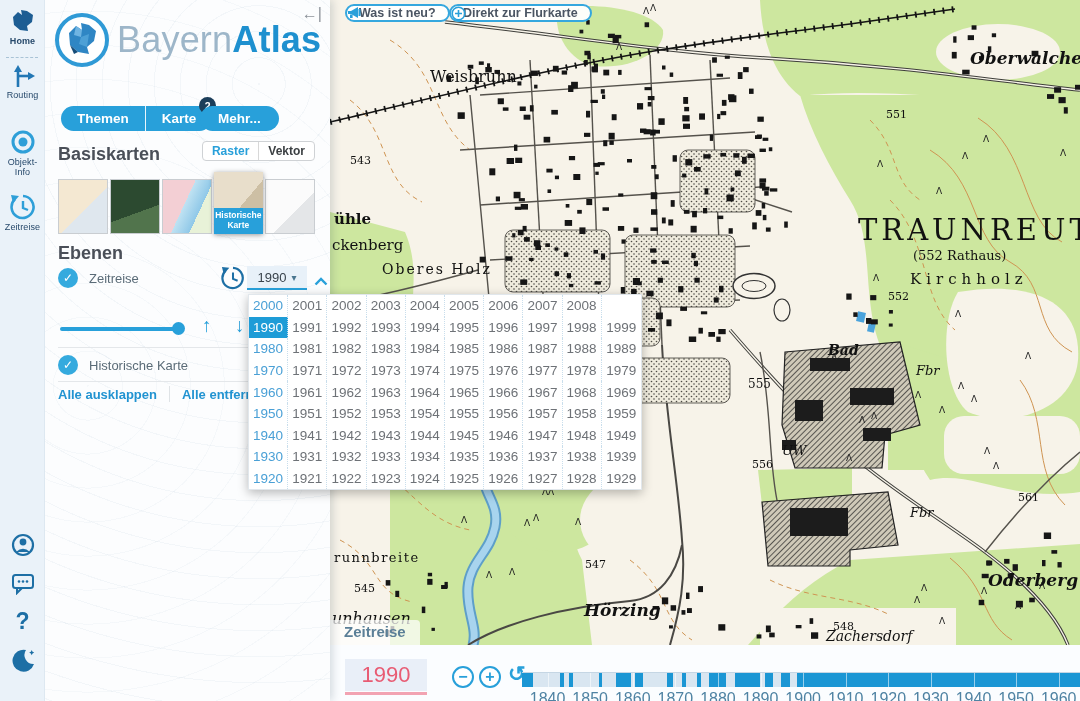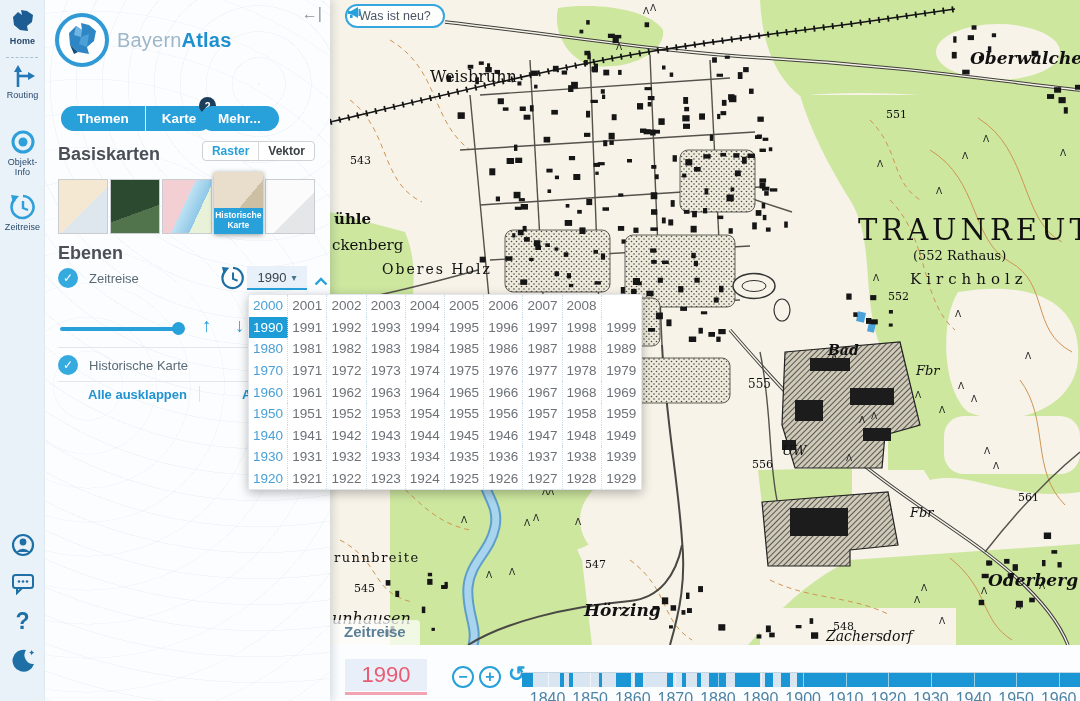--- a/index.html
+++ b/index.html
@@ -23,21 +23,21 @@
   .ib-sep{position:absolute;left:6px;right:6px;top:57px;border-top:1px dashed #a9c3d6;}
 
   
   .panel{position:absolute;left:45px;top:0;width:285px;height:701px;background:var(--panelBg);z-index:20;
     box-shadow:3px 0 8px rgba(50,70,90,.18);
     background-image:repeating-radial-gradient(circle at 75% 12%, rgba(160,185,205,.10) 0 1px, transparent 1px 26px),
                      repeating-radial-gradient(circle at 15% 55%, rgba(160,185,205,.08) 0 1px, transparent 1px 34px);}
   .collapse-btn{position:absolute;right:8px;top:6px;font-size:16px;color:#8d939a;cursor:pointer;line-height:1;}
   .logo-row{position:absolute;left:10px;top:13px;display:flex;align-items:center;}
   .logo-circle{width:54px;height:54px;border-radius:50%;border:4px solid #2f9ad6;background:#fff;display:flex;align-items:center;justify-content:center;}
-  .brand{margin-left:8px;font-size:20px;letter-spacing:.2px;}
+  .brand{margin-left:8px;font-size:36px;letter-spacing:.2px;}
   .brand .b1{color:#9db6c9;font-weight:400;}
   .brand .b2{color:#1e90cf;font-weight:bold;}
 
   .search-row{position:absolute;left:13px;top:73px;width:262px;height:28px;display:flex;align-items:center;}
   .search-box{flex:1;height:28px;background:#ececec;border-radius:14px;display:flex;align-items:center;padding:0 8px;}
   .search-box input{flex:1;border:none;background:transparent;outline:none;font-size:13px;color:#63676c;font-family:"Liberation Sans",sans-serif;margin-left:6px;}
   .search-div{width:1px;height:15px;background:#d2d2d2;margin:0 7px;}
   .search-clear{font-size:17px;color:#8a8f94;cursor:pointer;line-height:1;}
   .route-btn{width:33px;height:28px;margin-left:3px;background:var(--accent);border-radius:14px;display:flex;align-items:center;justify-content:center;cursor:pointer;}
 
@@ -72,35 +72,35 @@
   .chevron-up{position:absolute;left:269px;top:272px;cursor:pointer;}
   .hist-ico{position:absolute;left:176px;top:266px;cursor:pointer;}
 
   .slider-row{position:absolute;left:15px;top:318px;width:250px;height:20px;}
   .slider-track{position:absolute;left:0;top:9px;width:118px;height:3.5px;background:var(--accent);border-radius:2px;}
   .slider-dot{position:absolute;left:112px;top:4px;width:13px;height:13px;border-radius:50%;background:var(--accent);cursor:pointer;}
   .arrow-btn{position:absolute;top:-3px;font-size:19px;color:var(--accent);font-weight:bold;cursor:pointer;}
   .divider{position:absolute;left:13px;right:13px;border-top:1px solid #e4e7ea;}
   .links-row{position:absolute;left:13px;top:386px;display:flex;align-items:center;font-size:13px;font-weight:bold;color:var(--linkBlue);}
   .links-row .vsep{width:1px;height:16px;background:#dfe3e6;margin:0 12px;}
-  .links-row span{cursor:pointer;margin-left:30px;}
+  .links-row span{cursor:pointer;}
 
   
   .year-dd{position:absolute;left:248px;top:294px;width:394px;background:#fff;border:1px solid #e1e7ec;box-shadow:0 3px 10px rgba(0,0,0,.28);z-index:60;
     display:grid;grid-template-columns:repeat(10,39.2px);grid-auto-rows:21.6px;}
   .ycell{display:flex;align-items:center;justify-content:center;font-size:13.5px;color:#6e7277;border-right:1px dotted #c9deec;cursor:pointer;}
   .ycell:nth-child(10n){border-right:none;}
   .ycell.decade{color:#4aa0d6;}
   .ycell.sel{background:#1e9cd7;color:#fff;font-weight:normal;}
   .ycell.empty{cursor:default;}
 
   
   .map{position:absolute;left:330px;top:0;width:750px;height:645px;background:var(--cream);overflow:hidden;cursor:grab;}
   .map svg{position:absolute;inset:0;}
-  .map-btn{position:absolute;top:4px;height:24px;background:rgba(255,255,255,.95);border:2px solid #35a7de;border-radius:14px;display:flex;align-items:center;gap:6px;padding:0 12px;font-size:12.5px;font-weight:normal;color:#4b5563;cursor:pointer;z-index:10;}
+  .map-btn{position:absolute;top:4px;height:18px;background:rgba(255,255,255,.95);border:2px solid #35a7de;border-radius:14px;display:flex;align-items:center;gap:6px;padding:0 12px;font-size:12.5px;font-weight:bold;color:#4b5563;cursor:pointer;z-index:10;}
   .zr-overlay{position:absolute;left:0;bottom:0;background:rgba(255,255,255,.72);padding:3px 14px 5px 14px;font-size:15px;font-weight:bold;color:#5b7f97;border-radius:0 4px 0 0;z-index:9;}
 
   
   .tl-strip{position:absolute;left:330px;top:645px;width:750px;height:56px;background:#fbfdff;z-index:15;}
   .tl-year{position:absolute;left:15px;top:14px;width:82px;height:32px;background:#e9eff8;color:var(--red);font-size:22px;display:flex;align-items:center;justify-content:center;}
   .tl-year-under{position:absolute;left:15px;top:47px;width:82px;height:3px;background:var(--redUnder);}
   .tl-ctrl{position:absolute;top:21px;width:22px;height:22px;border:2px solid var(--accent);border-radius:50%;color:var(--accent);display:flex;align-items:center;justify-content:center;font-size:16px;font-weight:bold;cursor:pointer;background:#fff;line-height:1;}
   .tl-reset{position:absolute;top:18px;font-size:21px;font-weight:bold;color:var(--accent);cursor:pointer;line-height:1;}
   .tl-bar{position:absolute;left:192px;top:27px;right:0;height:15px;background:var(--tlBg);border-top:1px solid #c5d6e4;}
   .tl-seg{position:absolute;top:0;height:100%;background:var(--tlFill);}
@@ -730,20 +730,27 @@
     </svg>
 
     <div class="map-btn" style="left:15px">
       <svg width="16" height="13" viewBox="0 0 16 13">
         <polygon points="1,5 4,5 11,1 11,12 4,8 1,8" fill="#28a0da"></polygon>
         <rect x="11.5" y="3" width="2" height="7" fill="#28a0da"></rect>
         <rect x="3" y="8.5" width="2.6" height="3.5" fill="#28a0da"></rect>
       </svg>
       <span>Was ist neu?</span>
     </div>
+    <div class="map-btn" style="left:119px">
+      <svg width="15" height="15" viewBox="0 0 15 15">
+        <circle cx="7.5" cy="7.5" r="6.3" fill="none" stroke="#28a0da" stroke-width="1.6"></circle>
+        <path d="M7.5 4 L7.5 11 M4 7.5 L11 7.5" stroke="#28a0da" stroke-width="1.6"></path>
+      </svg>
+      <span>Direkt zur Flurkarte</span>
+    </div>
 
     <div class="zr-overlay">Zeitreise</div>
   </div>
 
   <div class="tl-strip">
     <div class="tl-year">1990</div>
     <div class="tl-year-under"></div>
     <div class="tl-ctrl" style="left:122px">−</div>
     <div class="tl-ctrl" style="left:149px">+</div>
     <span class="tl-reset" style="left:178px">↺</span>

